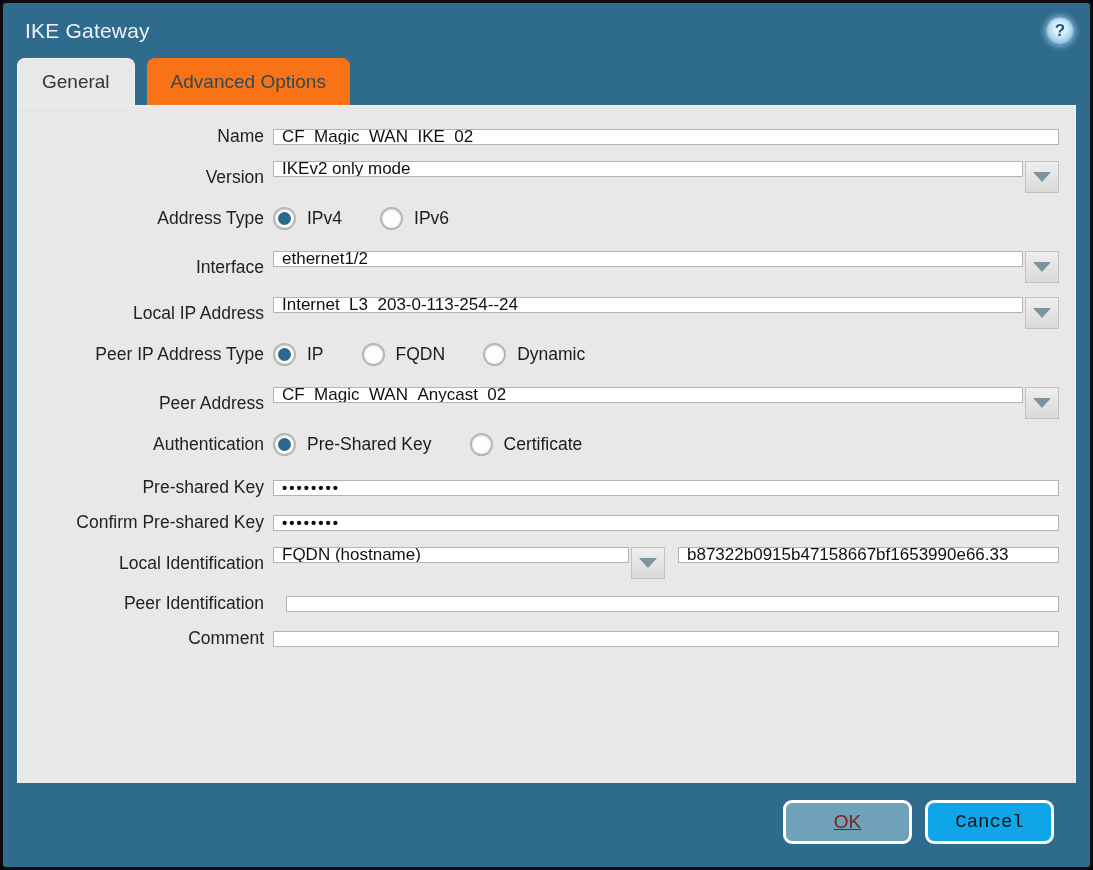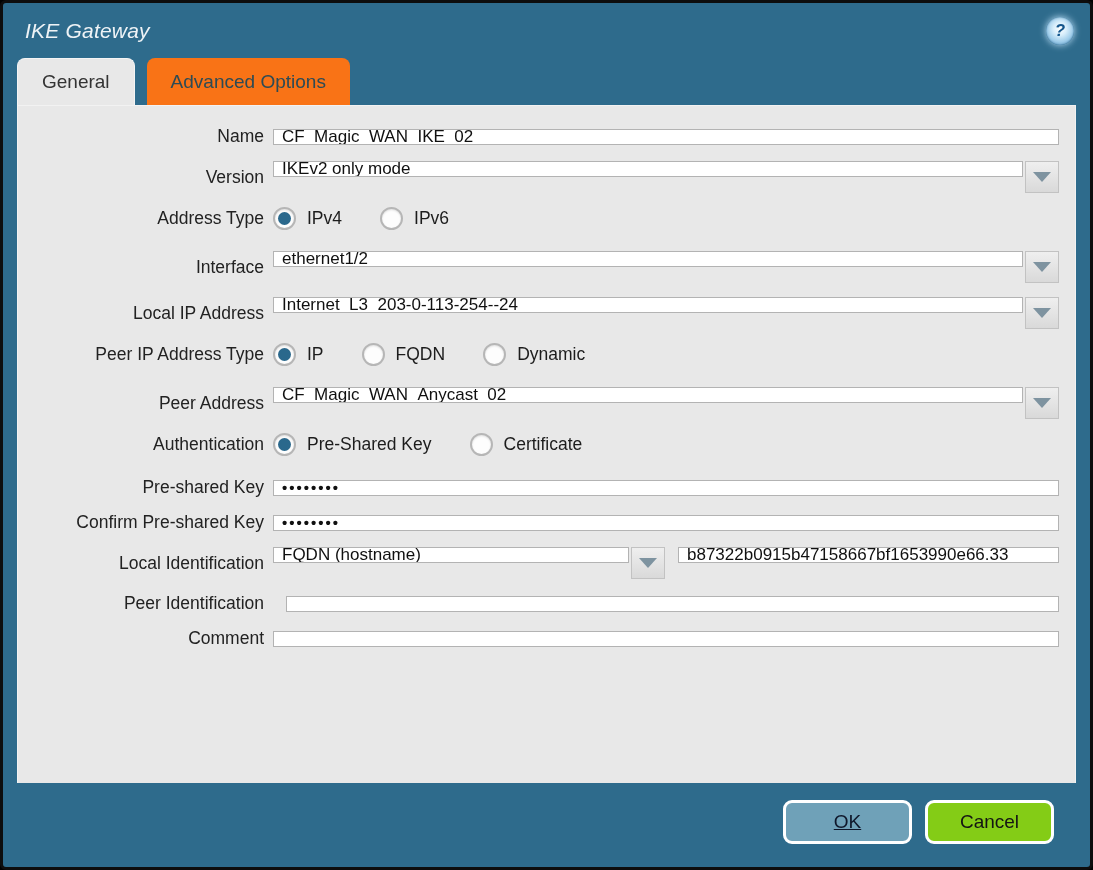--- a/index.html
+++ b/index.html
@@ -8,21 +8,21 @@
     width:1093px; height:870px;
     background:#2e6b8c;
     border:3px solid #0d0d0d;
     border-radius:6px;
     font-family:"Liberation Sans", sans-serif;
     display:flex; flex-direction:column;
     overflow:hidden;
     position:relative;
   }
   
-  .titlebar { height:55px; flex:none; display:flex; align-items:center; justify-content:space-between; padding:0 16px 0 22px;font-style:italic; }
+  .titlebar { height:55px; flex:none; display:flex; align-items:center; justify-content:space-between; padding:0 16px 0 22px; }
   .title { color:#eef3f6; font-size:21px; letter-spacing:.2px; }
   .help-btn {
     width:28px; height:28px; border-radius:50%;
     background: radial-gradient(circle at 50% 42%, #ffffff 0%, #d8eefb 30%, #9ccbe9 62%, #4c86b2 100%);
     box-shadow:0 0 7px rgba(195,228,250,.95), inset 0 0 2px #2f6b92;
     display:flex; align-items:center; justify-content:center;
     color:#14568c; font-weight:bold; font-size:17px; cursor:pointer;
   }
   
   .tabs { flex:none; height:47px; display:flex; align-items:stretch; padding-left:14px; gap:12px; }
@@ -70,22 +70,22 @@
     border-radius:50%; background:#2a688c;
   }
   .radio-lbl { font-size:17.5px; color:#1c1c1c; margin-left:11px; }
   
   .footer { flex:none; height:84px; display:flex; align-items:center; justify-content:flex-end; padding:0 36px 6px 0; }
   .btn {
     height:44px; min-width:129px; border-radius:9px; border:3px solid #ffffff;
     font-size:19px; display:flex; align-items:center; justify-content:center;
     cursor:pointer; font-family:"Liberation Sans", sans-serif;
   }
-  .btn-ok { background:#6fa1b8; color:#0f172a; margin-right:13px;text-decoration:underline; }
-  .btn-cancel { background:#84cc16; color:#141414; }
+  .btn-ok { background:#6fa1b8; color:#7f1d1d; margin-right:13px;text-decoration:underline; }
+  .btn-cancel { background:#0ea5e9; color:#141414;font-family:Liberation Mono, monospace; }
 </style>
 </head>
 <body>
 
 <div class="dialog">
 
   <div class="titlebar">
     <div class="title">IKE Gateway</div>
     <div class="help-btn">
       <span>?</span>

